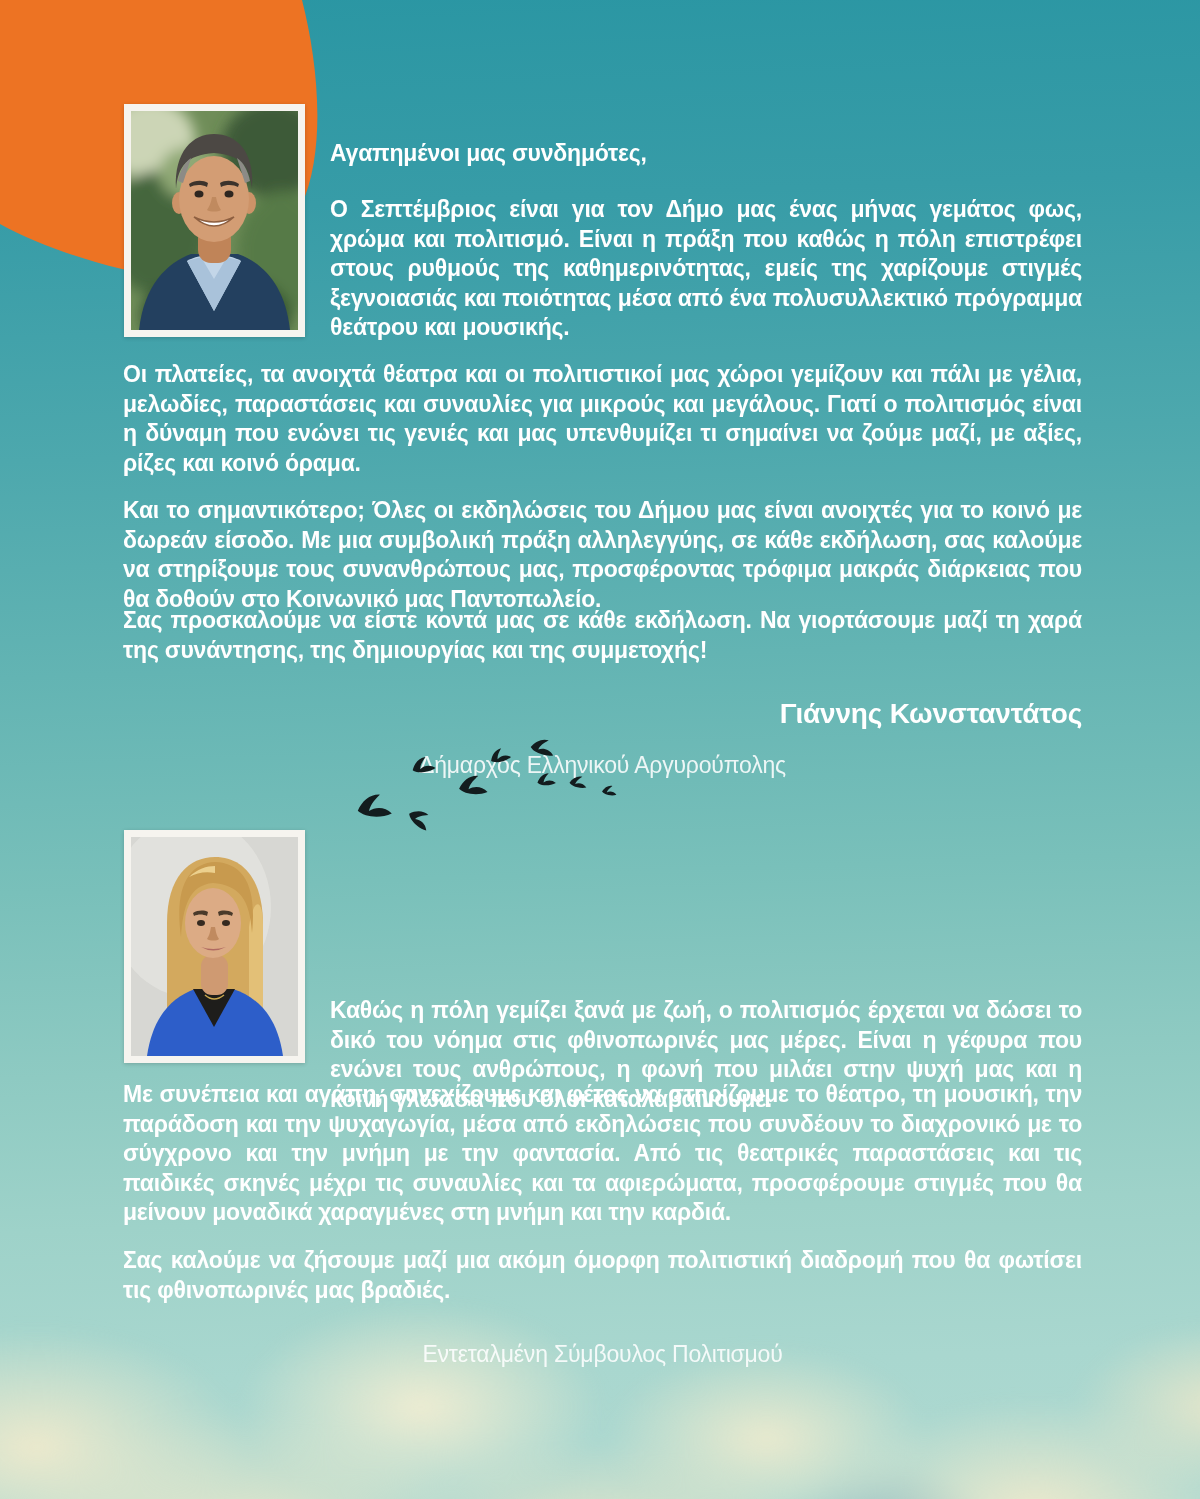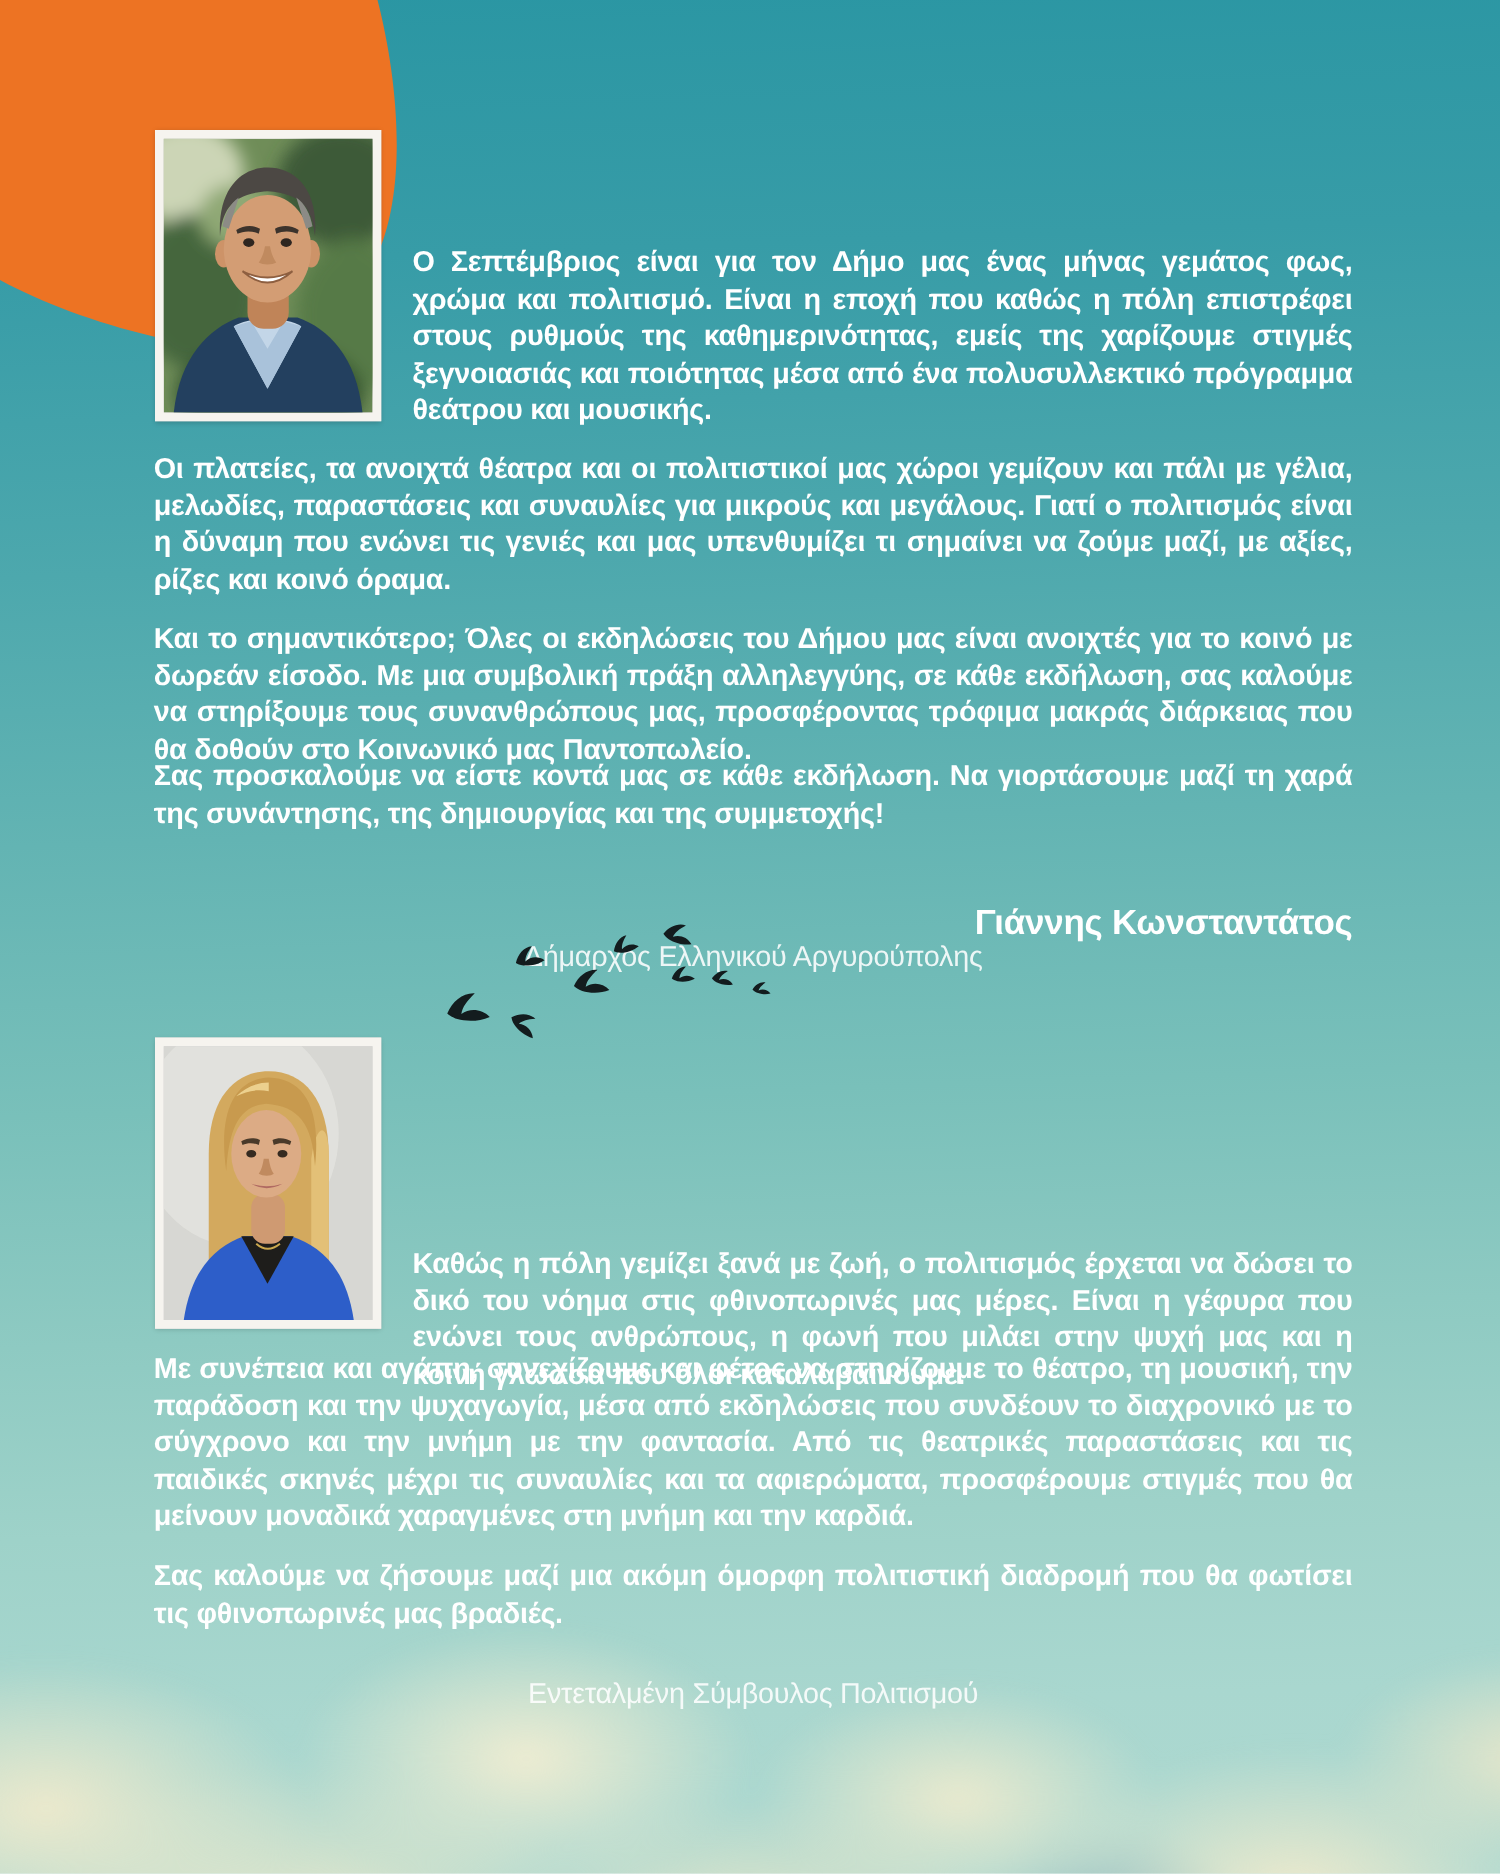--- a/index.html
+++ b/index.html
@@ -52,21 +52,21 @@
   .indent{left:330px;width:752px;}
   .full{left:123px;width:959px;}
   .sig-name{left:123px;width:959px;text-align:right;font-size:28px;line-height:34px;}
   .sig-title{left:123px;width:959px;text-align:center;font-weight:normal;opacity:0.88;font-size:23px;}
 
   .g1{top:139px;left:330px;}
   .p1{top:195px;}
   .p2{top:360px;}
   .p3{top:496px;}
   .p4{top:606px;}
-  .n1{top:721px;}
+  .n1{top:697px;}
   .t1{top:751px;}
   .g2{top:888px;left:330px;}
   .p5{top:996px;}
   .p6{top:1080px;}
   .p7{top:1246px;}
   .n2{top:1305px;}
   .t2{top:1340px;}
 </style>
 </head>
 <body>
@@ -107,21 +107,22 @@
       <path d="M119,70 C117,60 113,52 106,47 L114,72 Z" fill="#8c8b86"></path>
       <path d="M58,73 C64,69 72,69 77,72 L76,76 C70,73 63,74 59,76 Z" fill="#3c332c"></path>
       <path d="M108,73 C102,69 94,69 89,72 L90,76 C96,73 103,74 107,76 Z" fill="#3c332c"></path>
       <ellipse cx="68" cy="83" rx="4.5" ry="3.5" fill="#2e2620"></ellipse>
       <ellipse cx="98" cy="83" rx="4.5" ry="3.5" fill="#2e2620"></ellipse>
       <path d="M81,86 C80,92 78,96 76,99 C79,101 87,101 90,99 C88,96 86,92 85,86 Z" fill="#c08a5f"></path>
       <path d="M63,106 Q83,124 103,106 Q83,116 63,106 Z" fill="#ffffff" stroke="#8e5f40" stroke-width="1.5"></path>
     </svg>
   </div>
 
-  <div class="txt para indent p1">Ο Σεπτέμβριος είναι για τον Δήμο μας ένας μήνας γεμάτος φως, χρώμα και πολιτισμό. Είναι η εποχή που καθώς η πόλη επιστρέφει στους ρυθμούς της καθημερινότητας, εμείς της χαρίζουμε στιγμές ξεγνοιασιάς και ποιότητας μέσα από ένα πολυσυλλεκτικό πρόγραμμα θεάτρου και μουσικής.</div>
+  <div class="txt greet g1">Αγαπημένοι μας συνδημότες,</div>
+  <div class="txt para indent p1">Ο Σεπτέμβριος είναι για τον Δήμο μας ένας μήνας γεμάτος φως, χρώμα και πολιτισμό. Είναι η πράξη που καθώς η πόλη επιστρέφει στους ρυθμούς της καθημερινότητας, εμείς της χαρίζουμε στιγμές ξεγνοιασιάς και ποιότητας μέσα από ένα πολυσυλλεκτικό πρόγραμμα θεάτρου και μουσικής.</div>
   <div class="txt para full p2">Οι πλατείες, τα ανοιχτά θέατρα και οι πολιτιστικοί μας χώροι γεμίζουν και πάλι με γέλια, μελωδίες, παραστάσεις και συναυλίες για μικρούς και μεγάλους. Γιατί ο πολιτισμός είναι η δύναμη που ενώνει τις γενιές και μας υπενθυμίζει τι σημαίνει να ζούμε μαζί, με αξίες, ρίζες και κοινό όραμα.</div>
   <div class="txt para full p3">Και το σημαντικότερο; Όλες οι εκδηλώσεις του Δήμου μας είναι ανοιχτές για το κοινό με δωρεάν είσοδο. Με μια συμβολική πράξη αλληλεγγύης, σε κάθε εκδήλωση, σας καλούμε να στηρίξουμε τους συνανθρώπους μας, προσφέροντας τρόφιμα μακράς διάρκειας που θα δοθούν στο Κοινωνικό μας Παντοπωλείο.</div>
   <div class="txt para full p4">Σας προσκαλούμε να είστε κοντά μας σε κάθε εκδήλωση. Να γιορτάσουμε μαζί τη χαρά της συνάντησης, της δημιουργίας και της συμμετοχής!</div>
   <div class="txt sig-name n1">Γιάννης Κωνσταντάτος</div>
   <div class="txt sig-title t1">Δήμαρχος Ελληνικού Αργυρούπολης</div>
 
   <svg class="birds" viewBox="0 0 285 108" aria-hidden="true">
     <defs>
       <path id="bird" d="M0,7 C3,2 8,-1 13,0 C9,3 7,5 6,8 C10,6 15,7 18,11 C13,12.5 7.5,11.5 4,10 C2,9 0.8,8 0,7 Z"></path>
     </defs>

